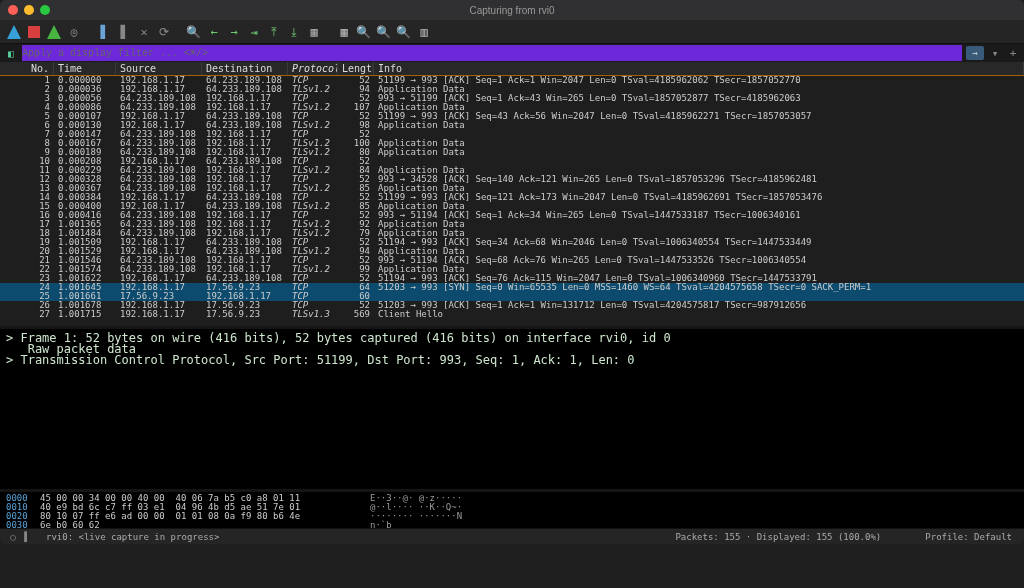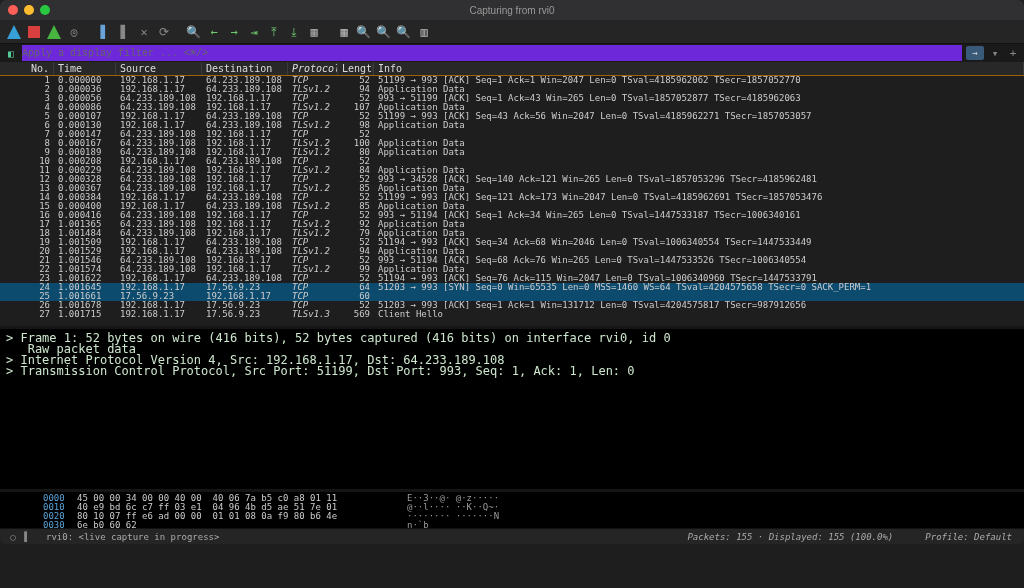--- a/index.html
+++ b/index.html
@@ -99,39 +99,39 @@
 
   .hex-pane {
     background: #000;
     color: #ccc;
     font-size: 9px;
     padding: 2px 6px;
     height: 36px;
     overflow: hidden;
   }
   .hex-pane .hl { display: flex; line-height: 9px; white-space: pre; }
-  .hex-pane .off { color: #5aa3d8; width: 34px; margin-left: 37px; }
+  .hex-pane .off { color: #5aa3d8; width: 34px; }
   .hex-pane .hex { width: 330px; }
   .hex-pane .asc { color: #999; }
 
   .statusbar {
     height: 16px;
     background: #252525;
     border-top: 1px solid #111;
     display: flex;
     align-items: center;
     padding: 0 6px;
     font-size: 9px;
     color: #aaa;
     border-bottom-left-radius: 6px;
     border-bottom-right-radius: 6px;
   }
   .statusbar .sb-icon { width: 14px; color: #888; text-align: center; }
   .statusbar .stretch { margin-left: 12px; }
-  .statusbar .right { margin-left: auto; display: flex; gap: 32px; padding-right: 6px; font-style: italic; }
+  .statusbar .right { margin-left: auto; display: flex; gap: 44px; padding-right: 6px; }
   svg { display: block; }
 </style>
 </head>
 <body>
 
 <div class="titlebar">
   <div class="traffic-lights">
     <div class="dot red"></div>
     <div class="dot yellow"></div>
     <div class="dot green"></div>
@@ -434,21 +434,20 @@
       <div class="col col-proto">TLSv1.3</div>
       <div class="col col-len">569</div>
       <div class="col col-info">Client Hello</div>
     </div>
   </div>
 
 <div class="splitter"></div>
 <div class="detail-pane" id="details">
     <div class="ln">&gt; Frame 1: 52 bytes on wire (416 bits), 52 bytes captured (416 bits) on interface rvi0, id 0</div>
     <div class="ln">   Raw packet data</div>
-    <div class="ln">&gt; Internet Protocol Version 4, Src: 192.168.1.17, Dst: 64.233.189.108</div>
     <div class="ln">&gt; Transmission Control Protocol, Src Port: 51199, Dst Port: 993, Seq: 1, Ack: 1, Len: 0</div>
   </div>
 <div class="splitter"></div>
 <div class="hex-pane" id="hex">
     <div class="hl"><span class="off">0000</span><span class="hex">45 00 00 34 00 00 40 00  40 06 7a b5 c0 a8 01 11</span><span class="asc">E··3··@· @·z·····</span></div>
     <div class="hl"><span class="off">0010</span><span class="hex">40 e9 bd 6c c7 ff 03 e1  04 96 4b d5 ae 51 7e 01</span><span class="asc">@··l···· ··K··Q~·</span></div>
     <div class="hl"><span class="off">0020</span><span class="hex">80 10 07 ff e6 ad 00 00  01 01 08 0a f9 80 b6 4e</span><span class="asc">········ ·······N</span></div>
     <div class="hl"><span class="off">0030</span><span class="hex">6e b0 60 62</span><span class="asc">n·`b</span></div>
   </div>
 

